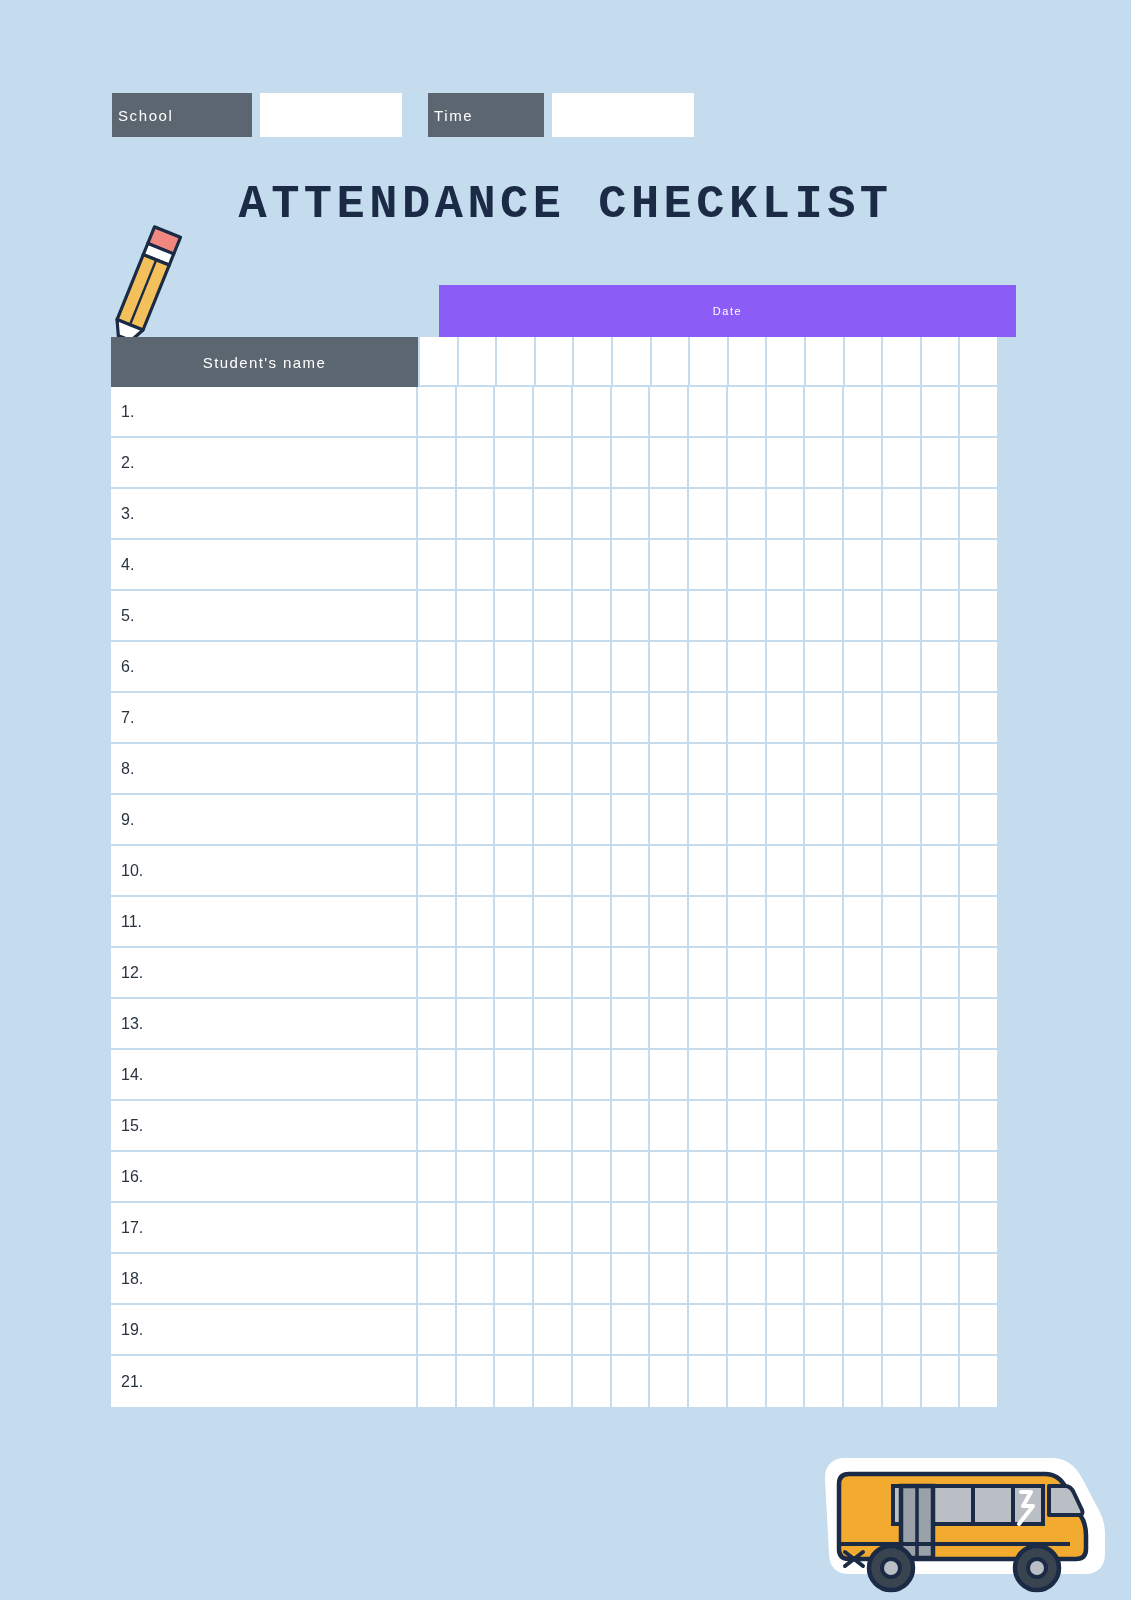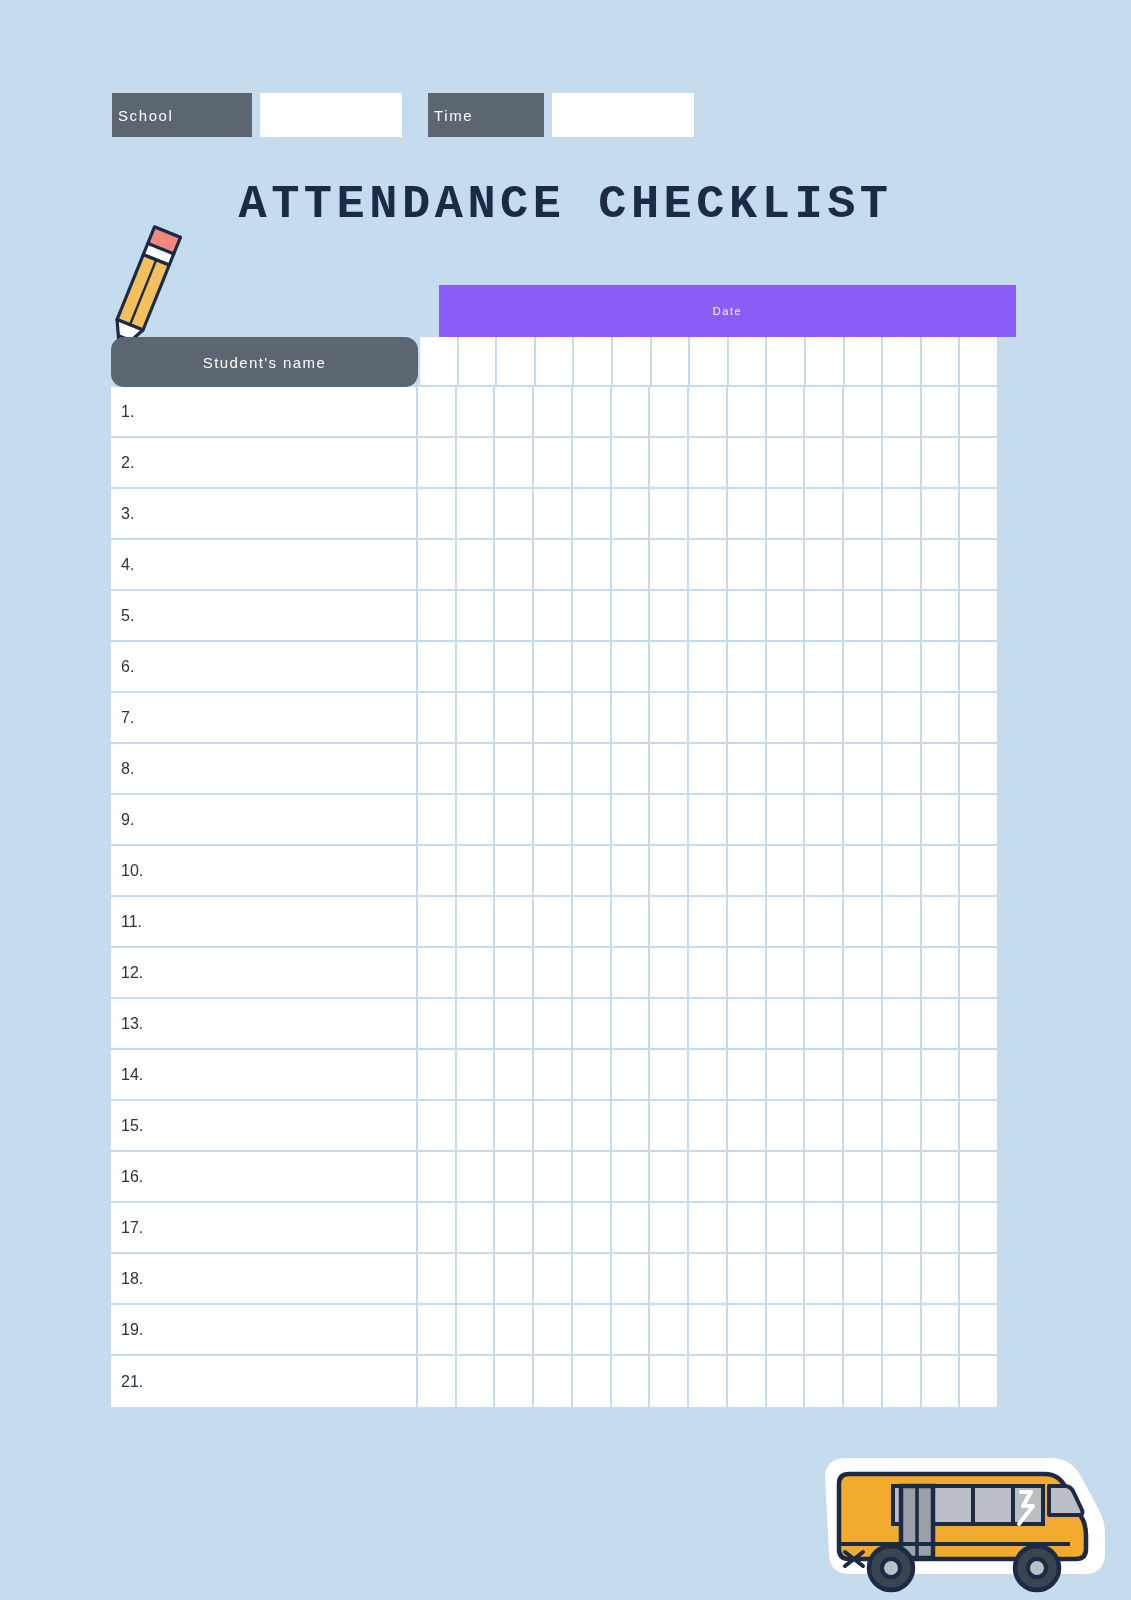--- a/index.html
+++ b/index.html
@@ -104,21 +104,20 @@
     width: 307px;
     height: 50px;
     background: #5c6670;
     color: #ffffff;
     font-size: 15px;
     letter-spacing: 1.4px;
     display: flex;
     align-items: center;
     justify-content: center;
     box-sizing: border-box;
-    border-radius: 13px;
   }
 
   .grid-top {
     position: absolute;
     left: 309px;
     top: 52px;
     width: 577px;
     height: 50px;
     display: flex;
     background: #ffffff;

